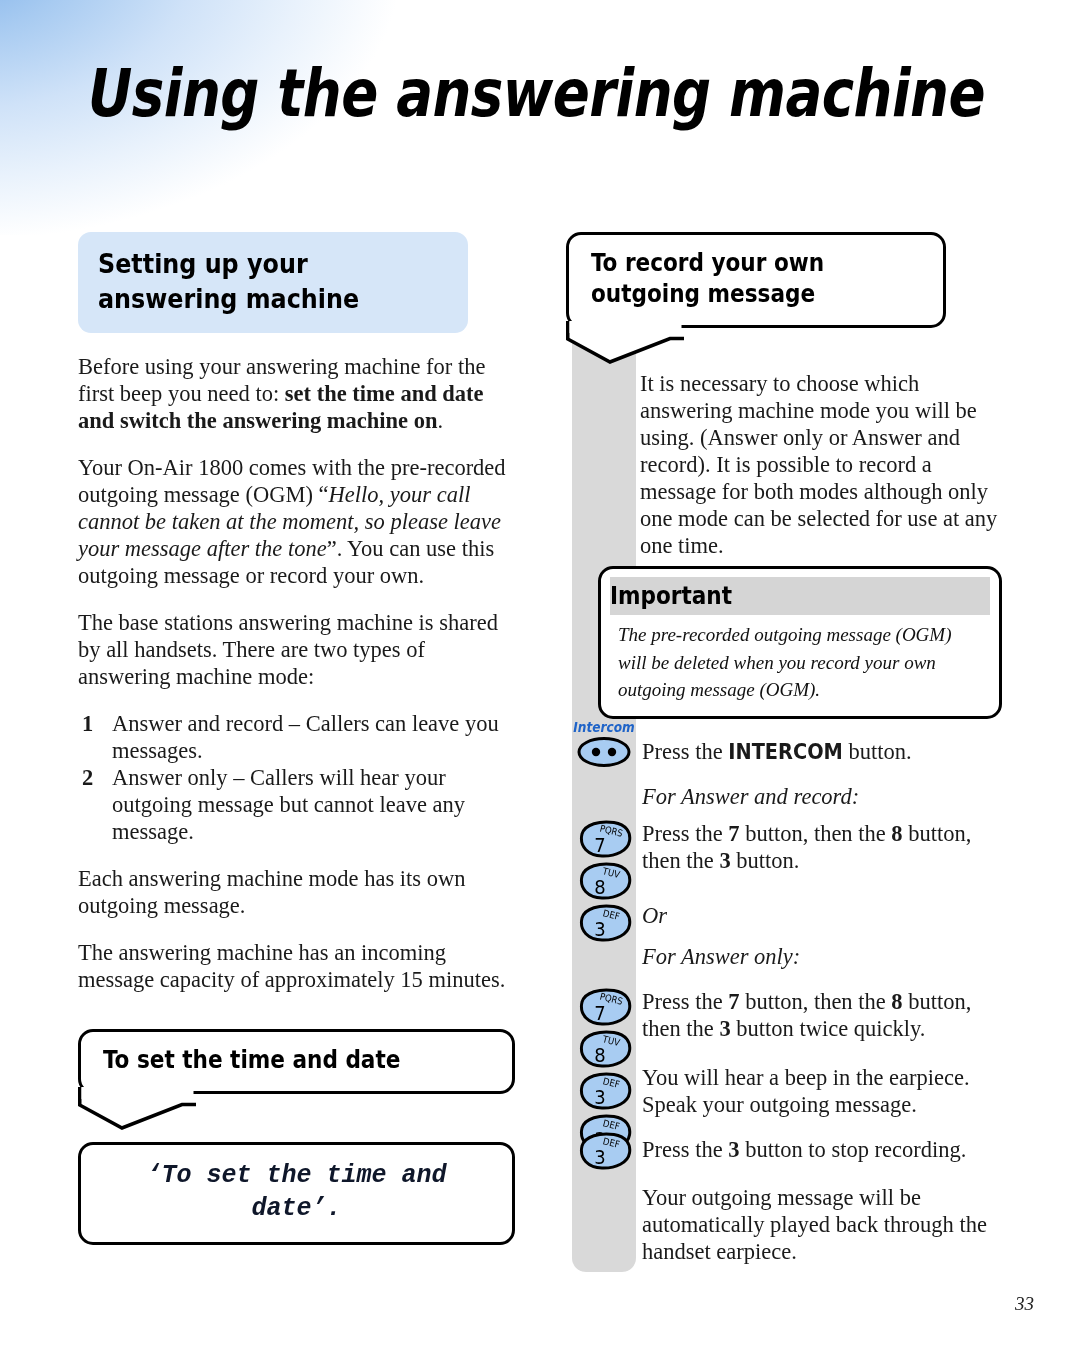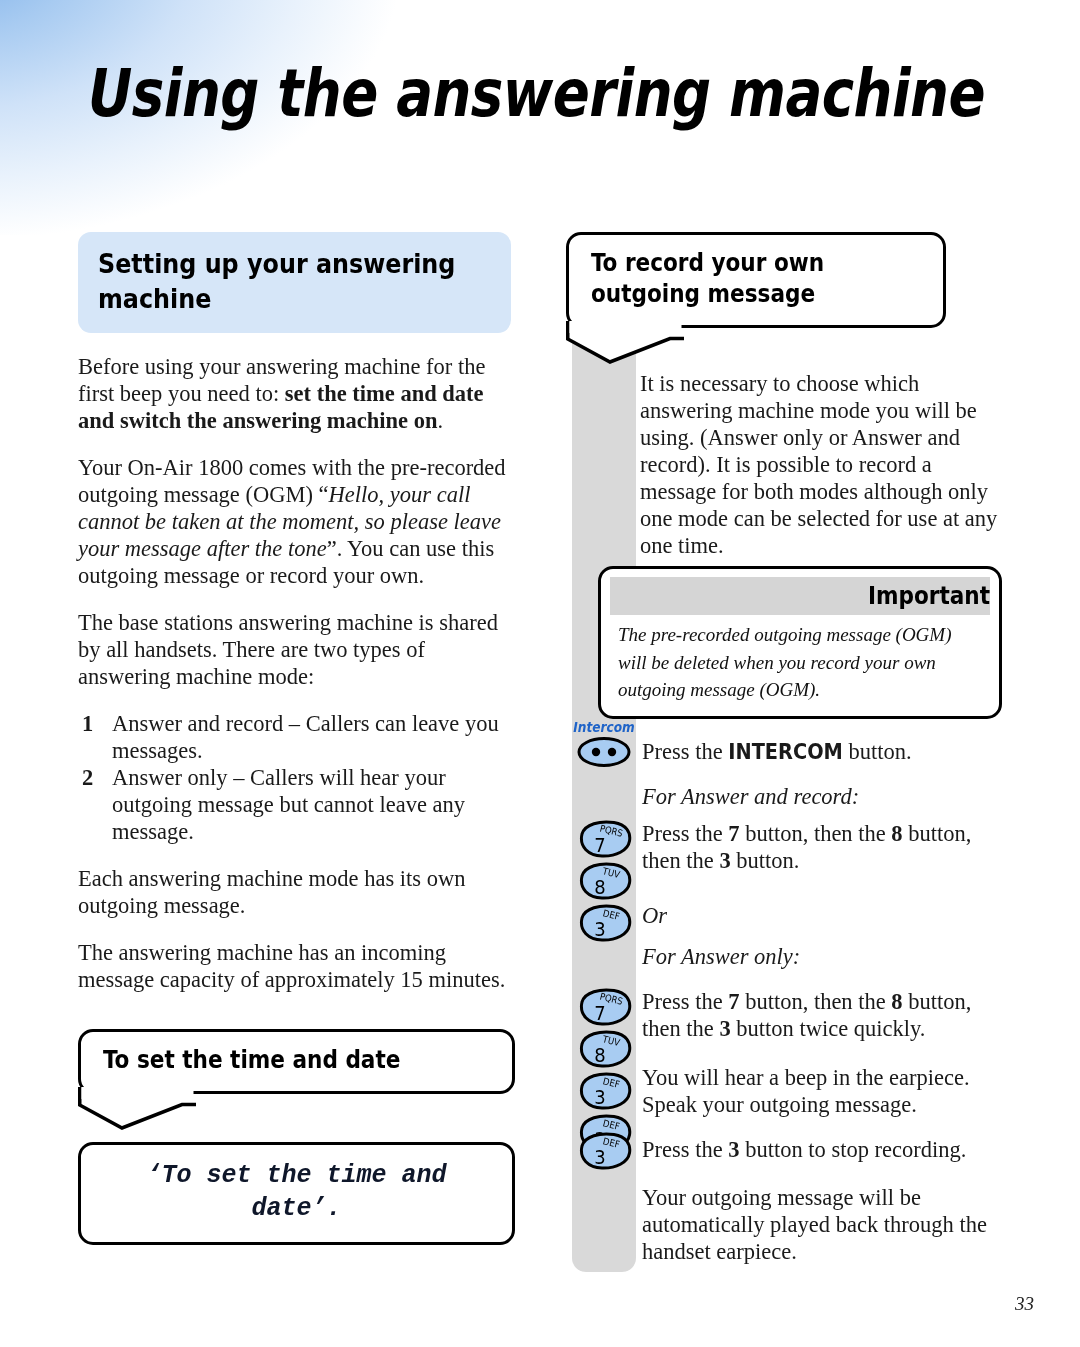--- a/index.html
+++ b/index.html
@@ -62,21 +62,21 @@
   
   .blue-head {
     background: #d6e6f8;
     border-radius: 13px;
     padding: 14px 20px 17px 20px;
     font-family: "DejaVu Sans Condensed", "Liberation Sans", sans-serif;
     font-weight: bold;
     font-size: 26.5px;
     line-height: 35px;
     color: #000;
-    width: 433px;
+    width: 390px;
   }
 
   
   .body-p {
     font-family: "Liberation Serif", serif;
     font-size: 22.5px;
     line-height: 27px;
     color: #1a1a1a;
     margin-top: 20px;
     text-align: left;
@@ -165,21 +165,21 @@
     top: 566px;
     width: 404px;
     border: 3.5px solid #000;
     border-radius: 15px;
     background: #fff;
     padding: 8px 9px 12px 9px;
     z-index: 4;
   }
   #important-banner {
     background: #d5d5d5;
-    text-align: right;
+    text-align: left;
     font-family: "DejaVu Sans Condensed", "Liberation Sans", sans-serif;
     font-weight: bold;
     font-size: 24px;
     line-height: 38px;
     color: #000;
   }
   #important-text {
     font-family: "Liberation Serif", serif;
     font-style: italic;
     font-size: 19px;

